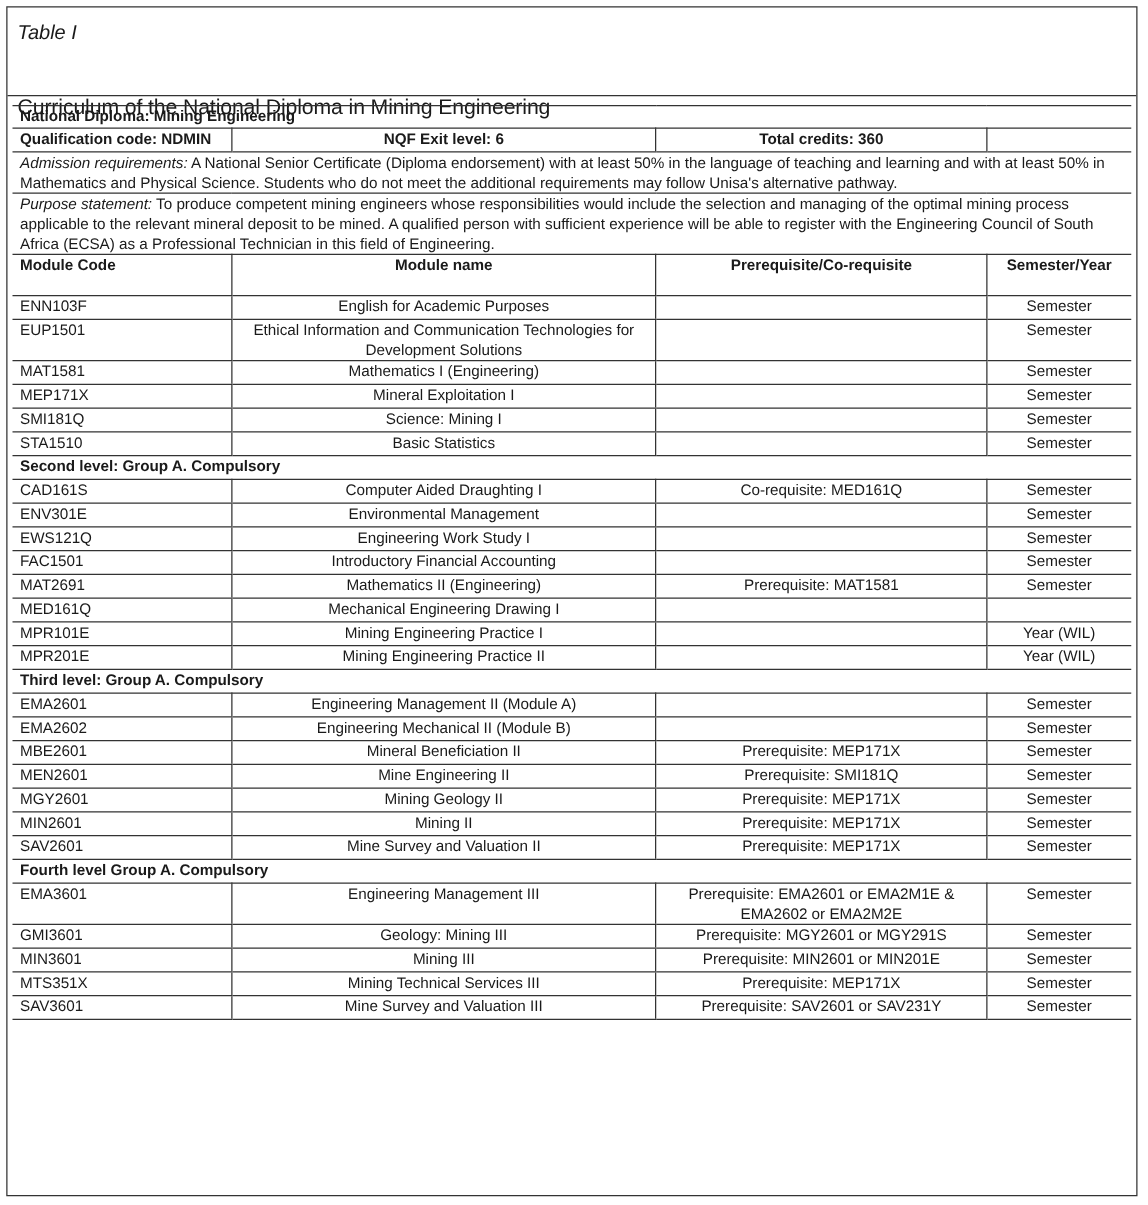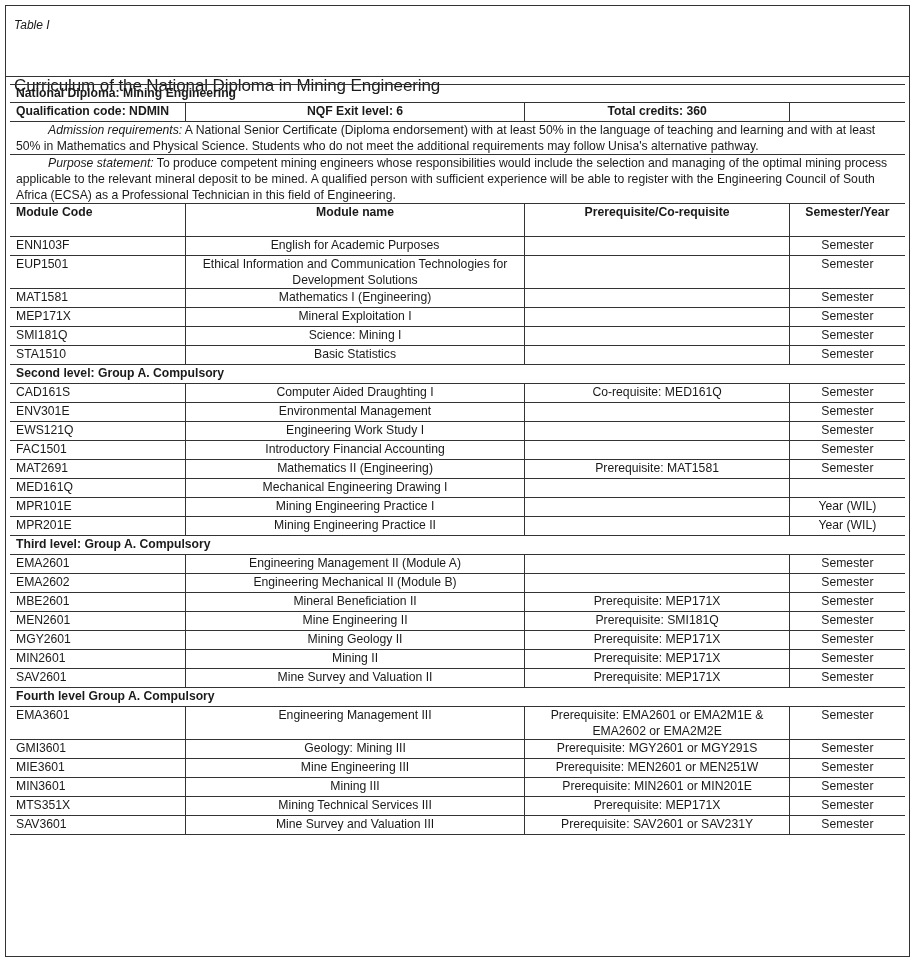--- a/index.html
+++ b/index.html
@@ -1,42 +1,42 @@
 <!DOCTYPE html>
 <html><head>
 <meta charset="utf-8">
 <style>
   html, body { margin: 0; padding: 0; background: #ffffff; }
   body { width: 918px; height: 964px; position: relative; font-family: "Liberation Sans", sans-serif; color: #1a1a1a; }
   .frame {
     position: absolute; left: 5px; top: 5px; width: 905px; height: 952px;
     border: 1px solid #333; box-sizing: border-box;
   }
-  .caption-label { position: absolute; left: 8px; top: 12px; font-size: 12px; font-style: italic; }
+  .caption-label { position: absolute; left: 8px; top: 12px; font-size: 16px; font-style: italic; }
   .caption-title { position: absolute; left: 8px; top: 40px; font-size: 17px; font-weight: normal; letter-spacing: -0.1px; margin-top: 30px; }
   .caption-rule { position: absolute; left: 0; top: 70px; width: 903px; height: 0; border-top: 1px solid #333; }
 
   table.curr {
     position: absolute; left: 4px; top: 78px; width: 895px;
     border-collapse: collapse; font-size: 12.2px; table-layout: fixed;
   }
   table.curr td {
     padding: 0 6px; vertical-align: top; line-height: 16px;
     border-top: 1px solid #333; border-bottom: 1px solid #333;
   }
   table.curr td + td { border-left: 1px solid #333; }
   .c1 { width: 165px; }
   .c2 { width: 320px; }
   .c3 { width: 249px; }
   .c4 { width: 109px; }
   .first-row td { border-top: none; }
   .title-row td { font-weight: bold; padding-top: 5px; height: 17px; }
   .meta-row td { font-weight: bold; height: 18px; padding-top: 1px; }
   .para td { padding-top: 3px; padding-bottom: 2px; line-height: 16.5px; }
-  .para em { font-style: italic; margin-left: 32px; }
+  .para em { font-style: italic; }
   .hdr td { font-weight: bold; height: 32px; vertical-align: middle; margin-left: 12px; }
   .group td { font-weight: bold; height: 18px; padding-top: 1px; }
   .row td { height: 18px; padding-top: 1px; }
   .center { text-align: center; }
   .last td { border-bottom: none; }
 </style>
 </head>
 <body>
 
 <div class="frame">
@@ -214,26 +214,20 @@
           <td class="center">Prerequisite: EMA2601 or EMA2M1E &amp; EMA2602 or EMA2M2E</td>
           <td class="center">Semester</td>
         </tr>
         <tr class="row">
           <td>GMI3601</td>
           <td class="center">Geology: Mining III</td>
           <td class="center">Prerequisite: MGY2601 or MGY291S</td>
           <td class="center">Semester</td>
         </tr>
         <tr class="row">
-          <td>MIE3601</td>
-          <td class="center">Mine Engineering III</td>
-          <td class="center">Prerequisite: MEN2601 or MEN251W</td>
-          <td class="center">Semester</td>
-        </tr>
-        <tr class="row">
           <td>MIN3601</td>
           <td class="center">Mining III</td>
           <td class="center">Prerequisite: MIN2601 or MIN201E</td>
           <td class="center">Semester</td>
         </tr>
         <tr class="row">
           <td>MTS351X</td>
           <td class="center">Mining Technical Services III</td>
           <td class="center">Prerequisite: MEP171X</td>
           <td class="center">Semester</td>

